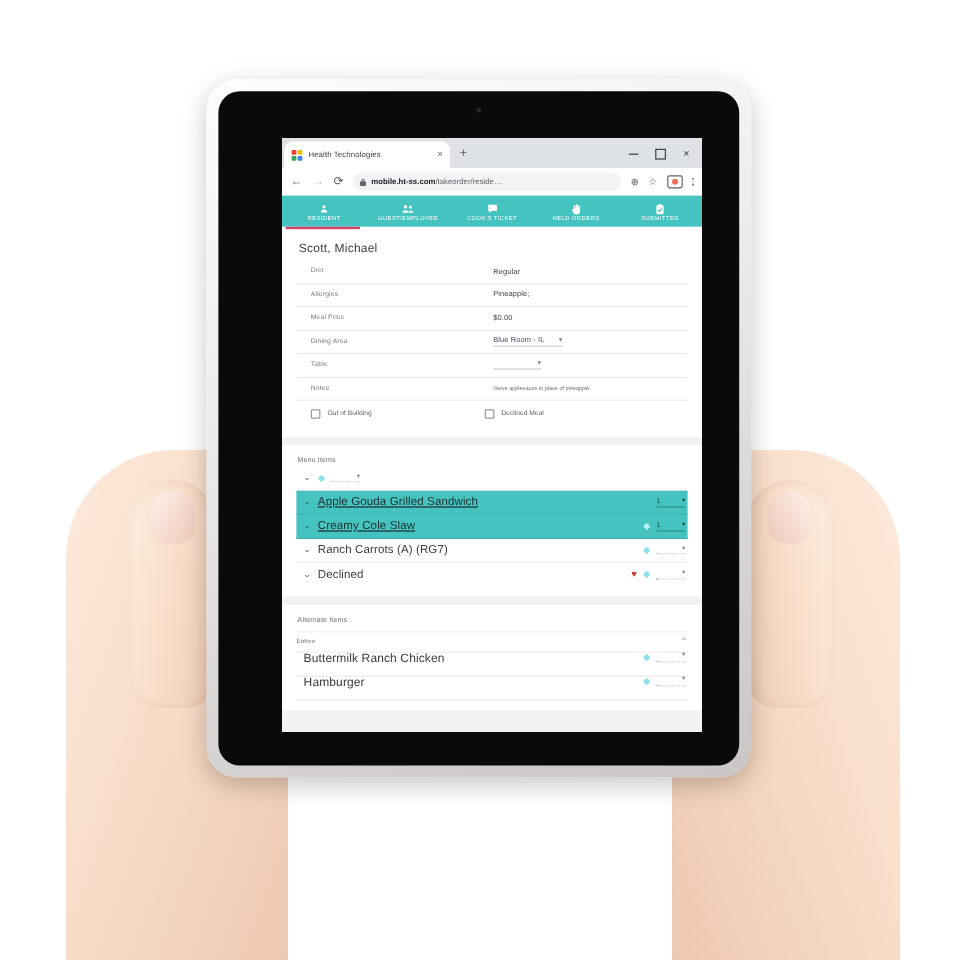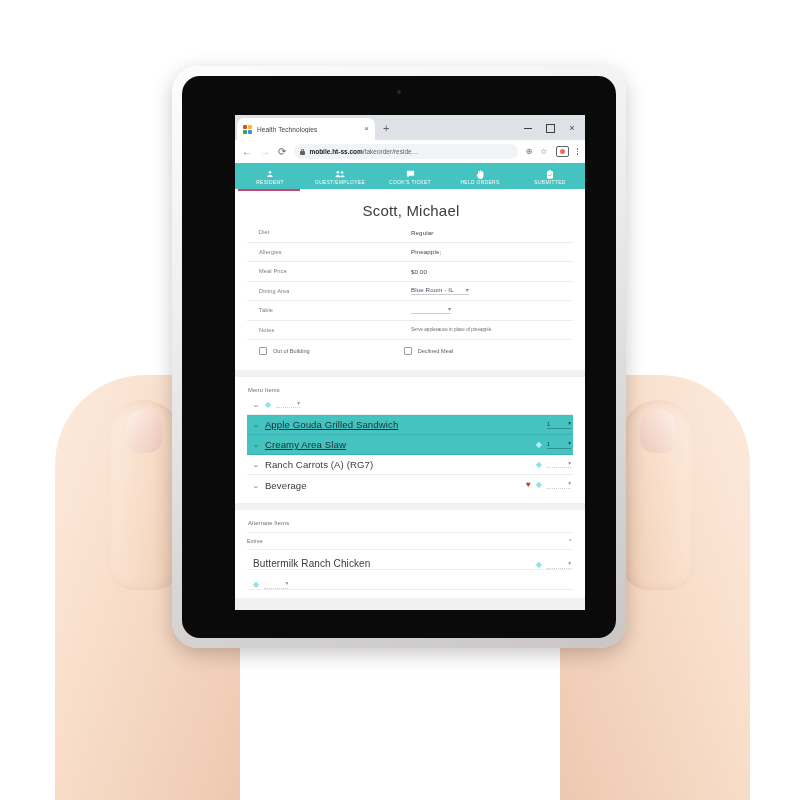--- a/index.html
+++ b/index.html
@@ -124,21 +124,21 @@
   .apptab.active:after{
     content:"";position:absolute;left:12%;right:12%;bottom:-2px;height:2px;background:#d0436a;
   }
   .underbar{height:3px;background:#ffffff;position:relative;}
   .underbar .sel{position:absolute;left:3px;width:62px;height:2px;background:#d0436a;top:0;}
 
   .appbody{background:#f1f1f1;padding:0;height:calc(100% - 29px);overflow:hidden;}
   .card{background:#ffffff;padding:10px 12px 8px 12px;}
   .card + .card{margin-top:7px;}
 
-  .resident-name{font-size:15px;color:#3c3c3c;margin:0 0 4px 2px;letter-spacing:.2px;text-align:center;}
+  .resident-name{font-size:10px;color:#3c3c3c;margin:0 0 4px 2px;letter-spacing:.2px;}
   .frow{
     display:flex;align-items:center;height:19.5px;border-bottom:1px solid #eceaea;
     padding-left:12px;box-sizing:border-box;
   }
   .flabel{font-size:5.6px;color:#7b7b7b;width:152px;flex:0 0 152px;letter-spacing:.15px;}
   .fvalue{font-size:6.2px;color:#444;letter-spacing:.1px;}
   .fvalue.link{color:#4a4a6a;border-bottom:1px solid #cfcfcf;padding-bottom:1px;display:inline-flex;align-items:center;gap:12px;}
   .caret{font-size:6px;color:#8a8a8a;line-height:1;}
   .sel-empty{display:inline-flex;align-items:center;justify-content:flex-end;width:40px;border-bottom:1px solid #cfcfcf;padding-bottom:1px;}
   .notes-val{font-size:4.6px;color:#6f6f6f;}
@@ -168,21 +168,21 @@
     border-bottom:1px solid #cfcfcf;padding-bottom:1px;
   }
   .mrow.selected .qty{border-bottom:1px solid #2f8f8d;}
   .qty .n{font-size:5.6px;color:#3a3a3a;}
   .mrow.selected .qty .n{color:#15403f;}
   .qty .cc{font-size:5.5px;color:#8a8a8a;line-height:1;}
   .mrow.selected .qty .cc{color:#15403f;}
   .qty.empty{border-bottom:1px dotted #cdcdcd;}
 
   .arow{
-    display:flex;align-items:flex-end;height:20px;border-bottom:1px solid #ececec;
+    display:flex;align-items:flex-start;height:20px;border-bottom:1px solid #ececec;
     padding:0 2px 0 6px;box-sizing:border-box;gap:6px;
   }
   .aname{font-size:10px;color:#3b3b3b;flex:1;letter-spacing:.1px;}
   .cat-row{
     display:flex;align-items:center;justify-content:space-between;
     height:16px;border-top:1px solid #efefef;border-bottom:1px solid #efefef;margin-top:6px;
   }
   .cat-name{font-size:5px;color:#6a6a6a;letter-spacing:.2px;}
   .cat-chev{font-size:7px;color:#8a8a8a;line-height:1;}
 </style>
@@ -364,21 +364,21 @@
             <span class="micons">
               <span class="qty">
                 <span class="n">1</span>
                 <span class="cc">▾</span>
               </span>
             </span>
           </div>
 
           <div class="mrow selected">
             <span class="mchev">⌄</span>
-            <span class="mname">Creamy Area Slaw</span>
+            <span class="mname">Creamy Cole Slaw</span>
             <span class="micons">
               <span class="diamond">◆</span>
               <span class="qty">
                 <span class="n">1</span>
                 <span class="cc">▾</span>
               </span>
             </span>
           </div>
 
           <div class="mrow">
@@ -388,21 +388,21 @@
               <span class="diamond">◆</span>
               <span class="qty empty">
                 <span class="n"></span>
                 <span class="cc">▾</span>
               </span>
             </span>
           </div>
 
           <div class="mrow" style="border-bottom:none;">
             <span class="mchev">⌄</span>
-            <span class="mname">Beverage</span>
+            <span class="mname">Declined</span>
             <span class="micons">
               <span class="heart">♥</span>
               <span class="diamond">◆</span>
               <span class="qty empty">
                 <span class="n"></span>
                 <span class="cc">▾</span>
               </span>
             </span>
           </div>
         </div>
@@ -420,20 +420,21 @@
             <span class="micons">
               <span class="diamond">◆</span>
               <span class="qty empty">
                 <span class="n"></span>
                 <span class="cc">▾</span>
               </span>
             </span>
           </div>
 
           <div class="arow">
+            <span class="aname">Hamburger</span>
             <span class="micons">
               <span class="diamond">◆</span>
               <span class="qty empty">
                 <span class="n"></span>
                 <span class="cc">▾</span>
               </span>
             </span>
           </div>
         </div>
 

